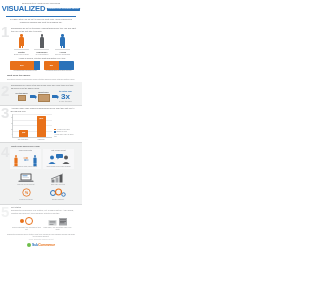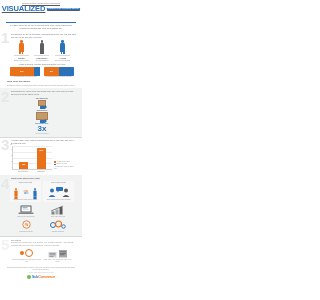--- a/index.html
+++ b/index.html
@@ -22,21 +22,21 @@
     position:absolute;
     font-size:15px;
     font-weight:bold;
     color:#e6e7e8;
     line-height:1;
     left:1px;
     letter-spacing:-0.5px;
   }
 
   
-  .header { padding:2px 6px 8px 6px; position:relative;text-decoration:underline; }
+  .header { padding:2px 6px 2px 6px; position:relative; }
   .kicker { font-size:2.3px; color:#6d6e71; letter-spacing:0.15px; text-align:center; }
   .titlewrap { display:flex; align-items:center; justify-content:center; gap:1.5px; margin-top:0.6px; }
   .bigtitle {
     font-size:7.6px; font-weight:bold; color:#2b72b9;
     letter-spacing:-0.15px; line-height:1;
   }
   .brandbox {
     background:#2b72b9; color:#fff; font-size:1.7px;
     padding:0.8px 1.4px; border-radius:0.4px; line-height:1.1;
     white-space:nowrap;
@@ -72,21 +72,21 @@
   .barblk { flex:1; height:9px; display:flex; border-radius:0.4px; overflow:hidden; position:relative; }
   .barseg { display:flex; align-items:center; justify-content:center; font-size:1.8px; color:#fff; font-weight:bold; }
   .seg-o { background:#e8711a; }
   .seg-b { background:#2b72b9; }
   .barcap { font-size:1.6px; color:#939598; text-align:center; margin-top:0.5px; }
 
   .q1 { font-size:2.2px; font-weight:bold; color:#58595b; margin:1.8px 0 0.5px 0; }
   .q1sub { font-size:1.8px; color:#939598; }
 
   
-  .flowrow { display:flex; align-items:center; justify-content:flex-start; margin:1.5px 3px 0 3px;flex-direction:column; }
+  .flowrow { display:flex; align-items:center; justify-content:flex-end; margin:1.5px 3px 0 3px; }
   .flowitem { text-align:center; width:17px; }
   .flowlbl { font-size:1.7px; color:#58595b; font-weight:bold; }
   .arrow {
     width:5px; height:3px; background:#2b72b9; position:relative; border-radius:0.3px;
   }
   .arrow:after {
     content:""; position:absolute; right:-2px; top:-0.6px;
     border-top:2.1px solid transparent; border-bottom:2.1px solid transparent;
     border-left:2.2px solid #2b72b9;
   }

